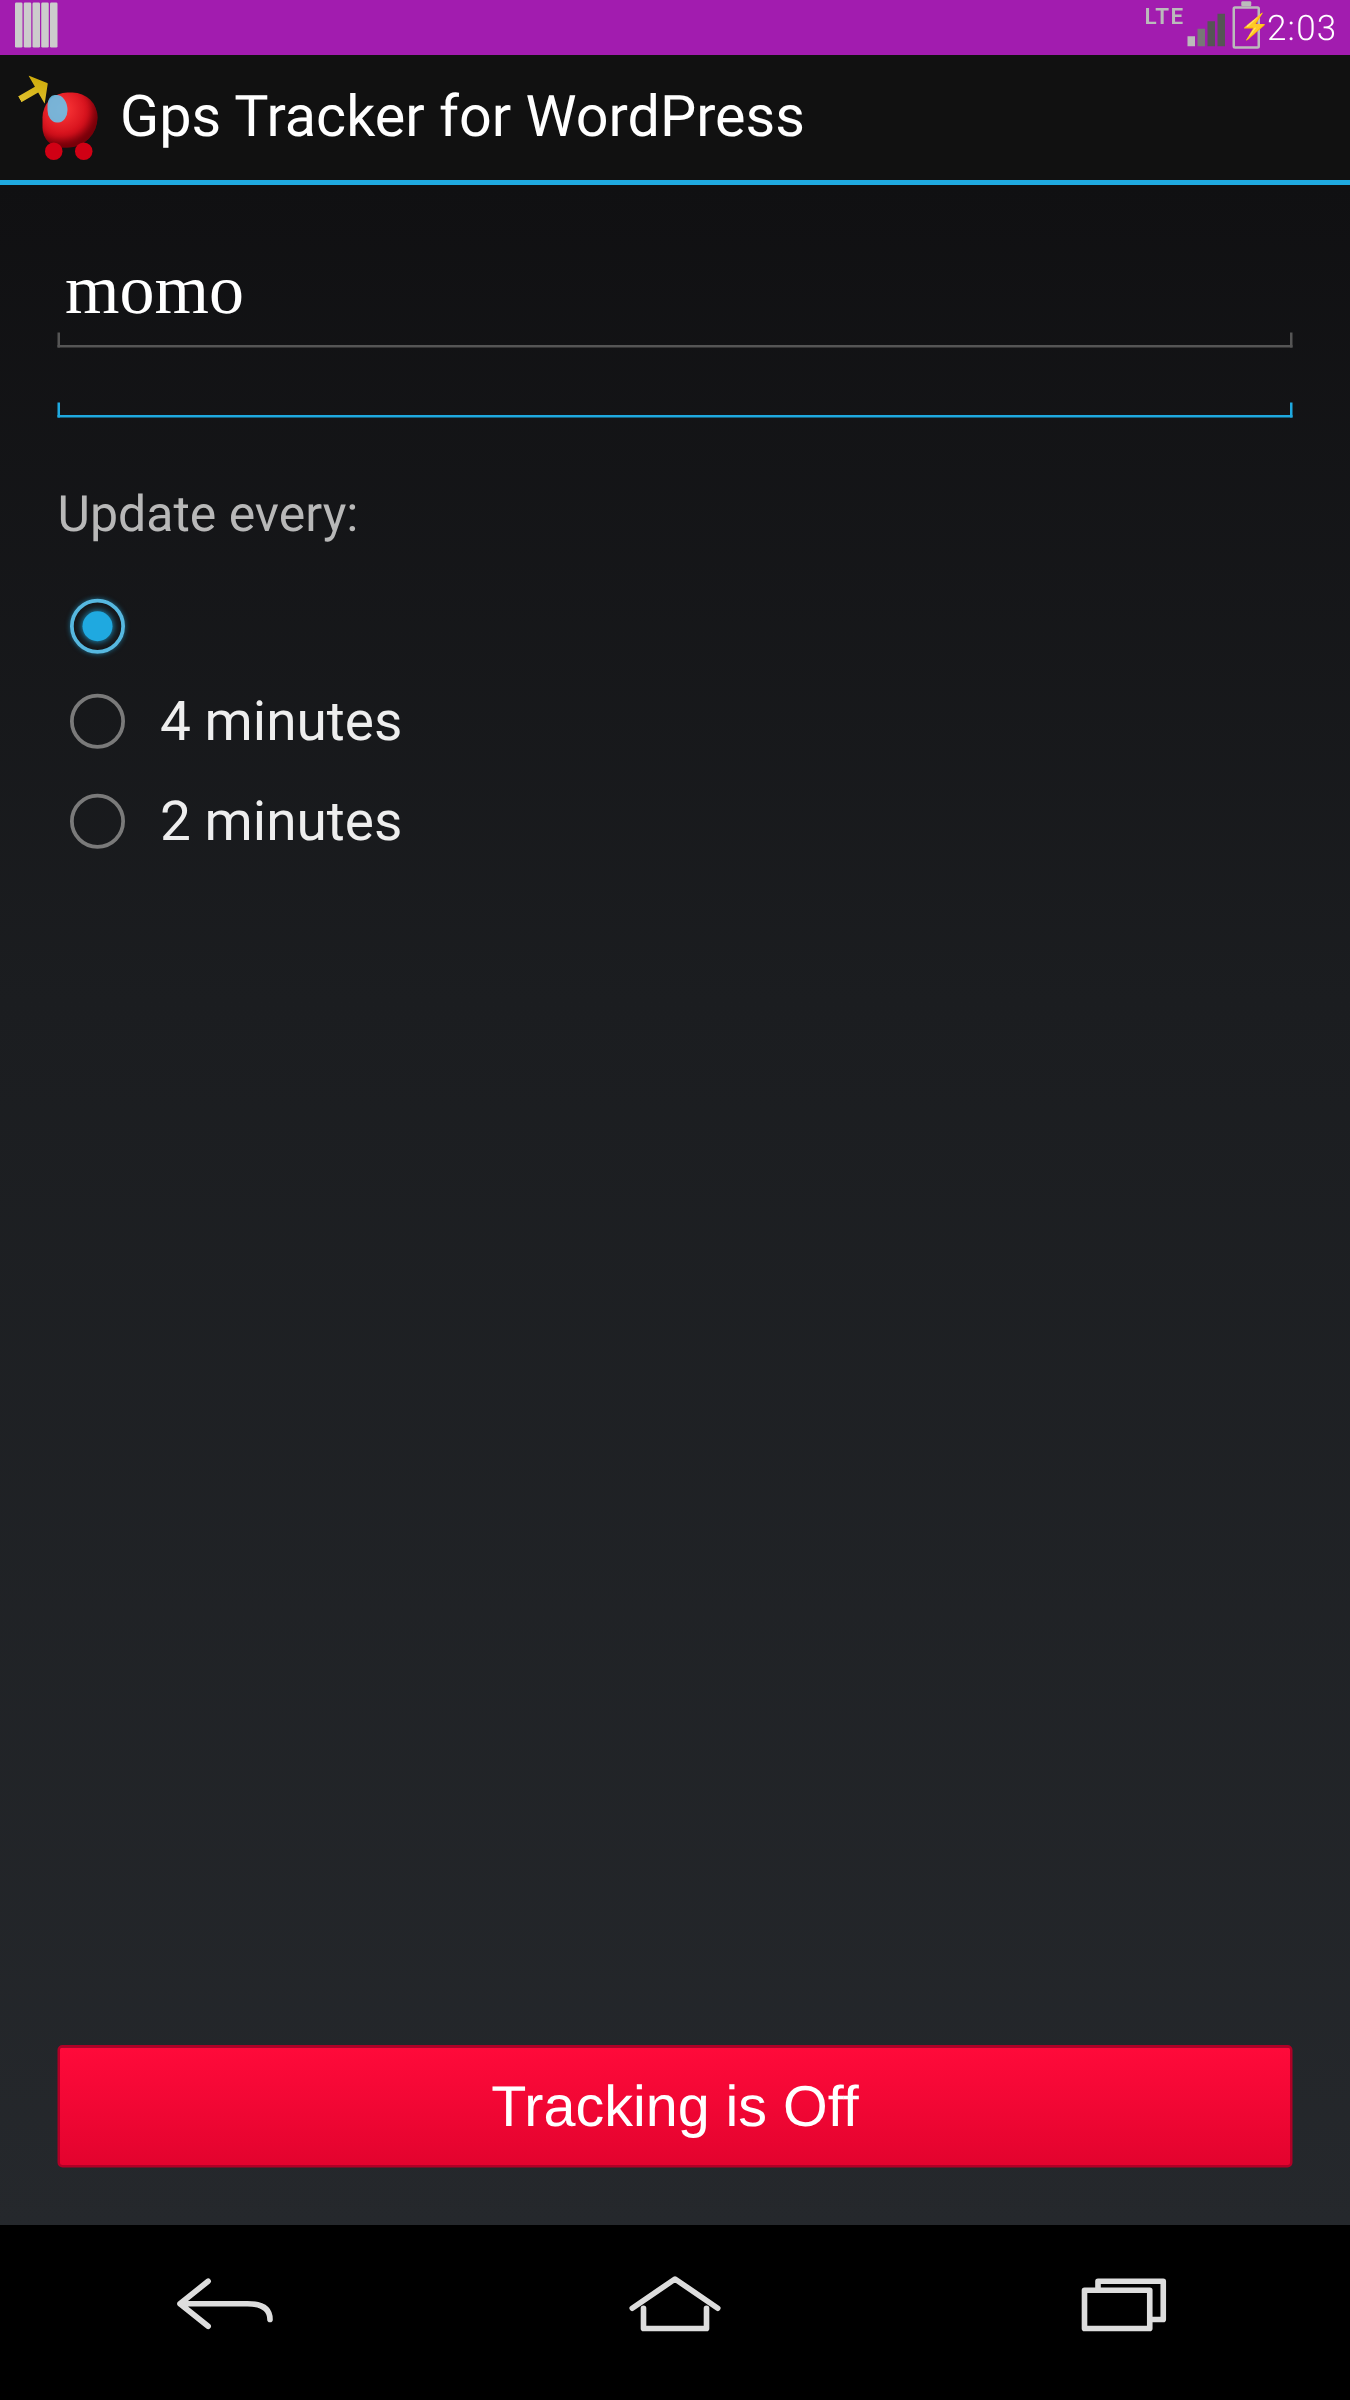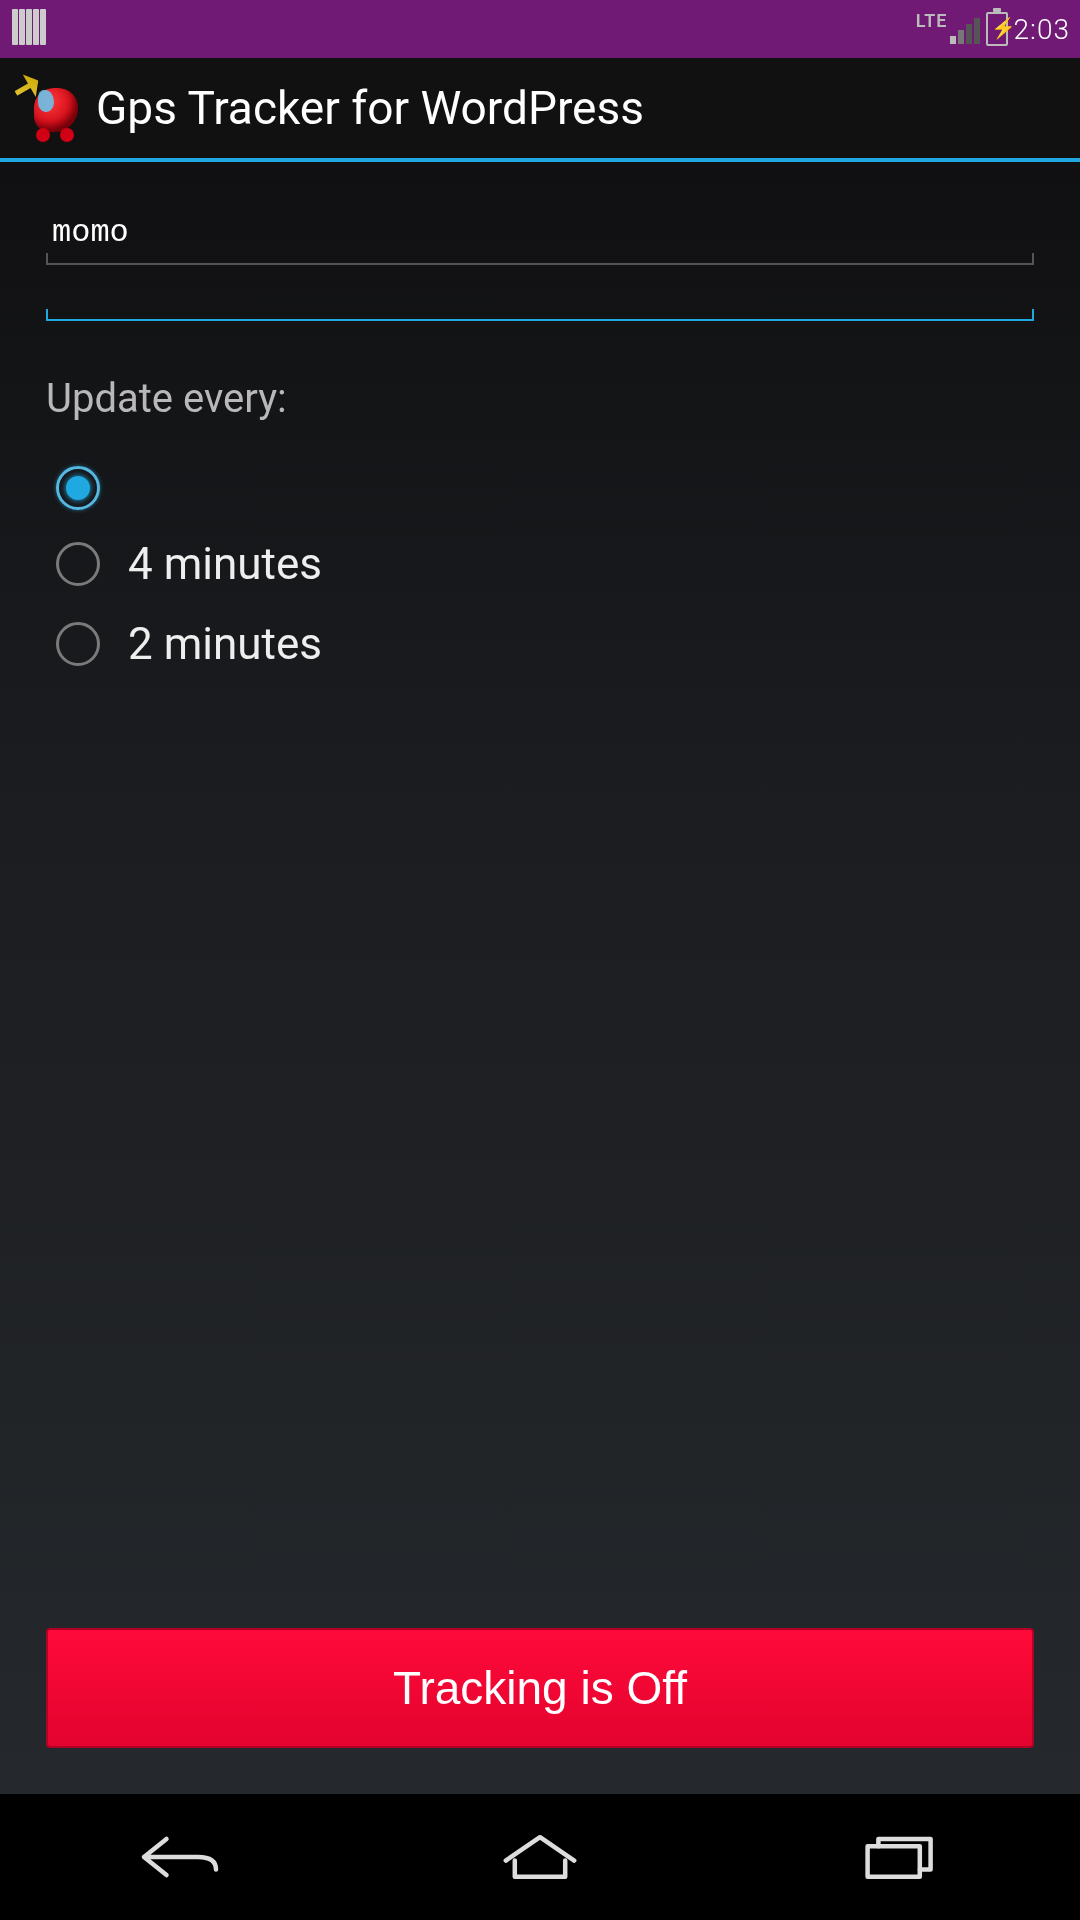--- a/index.html
+++ b/index.html
@@ -1,22 +1,22 @@
 <!DOCTYPE html>
 <html><head>
 <meta charset="utf-8">
 <style>
   * { margin: 0; padding: 0; box-sizing: border-box; }
   html, body { width: 1080px; height: 1920px; overflow: hidden; font-family: Roboto, "Helvetica Neue", Arial, sans-serif; }
   body { background: #000; }
 
   
   .status-bar {
-    height: 58px;
-    background: #701a75;
+    height: 44px;
+    background: #a21caf;
     display: flex;
     align-items: center;
     justify-content: space-between;
     padding: 0 10px;
     color: #fff;
   }
   .status-left { display: flex; align-items: center; }
   .status-right { display: flex; align-items: center; gap: 6px; }
   .sim-icon {
     display: flex; gap: 1px; align-items: flex-end; height: 40px;
@@ -80,24 +80,24 @@
     background: linear-gradient(#101012 0%, #1b1d20 40%, #25282c 100%);
     padding: 40px 46px 20px 46px;
   }
 
   .input-wrap { margin-bottom: 42px; }
   .holo-input {
     width: 100%;
     background: transparent;
     border: none;
     color: #fff;
-    font-size: 32px;
+    font-size: 56px;
     padding: 12px 6px;
     outline: none;
-    font-family: Liberation Mono, monospace;
+    font-family: Liberation Serif, serif;
   }
   .underline {
     position: relative; height: 14px;
   }
   .underline .line { position:absolute; left:0; right:0; top:0; height:2px; }
   .underline .tick { position:absolute; width:2px; height:12px; top:-10px; }
   .unfocused .line { background:#555; }
   .unfocused .tick { background:#555; }
   .focused .line { background:#1fa9e0; }
   .focused .tick { background:#1fa9e0; }
@@ -112,21 +112,21 @@
     width: 44px; height:44px; border-radius:50%; border:3px solid #7a7a7a;
     display:flex; align-items:center; justify-content:center; flex:0 0 auto;
   }
   .radio-row.selected .radio-outer { border-color:#56b8e0; box-shadow: 0 0 4px rgba(31,169,224,.6);}
   .radio-inner { width:24px; height:24px; border-radius:50%; background:transparent; }
   .radio-row.selected .radio-inner { background:#1fa9e0; box-shadow: 0 0 6px #1fa9e0; }
   .radio-label { color:#eee; font-size:44px; }
 
   .tracking-btn {
     position:absolute; left:46px; right:46px; bottom:46px;
-    height:120px; border-radius:4px;
+    height:98px; border-radius:4px;
     background: linear-gradient(#ff0a3a, #e3032e);
     border:2px solid #b00026;
     color:#fff; font-size:46px; font-weight:400;
     display:flex; align-items:center; justify-content:center;
   }
 
   
   .nav-bar {
     height:126px; background:#000;
     display:flex; align-items:center; justify-content:space-around;

